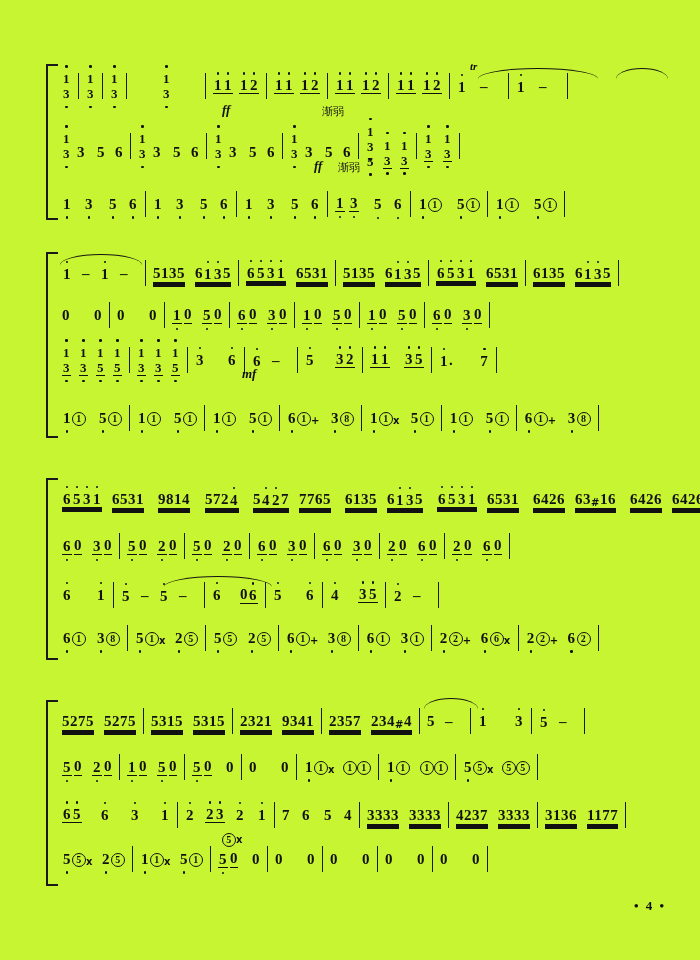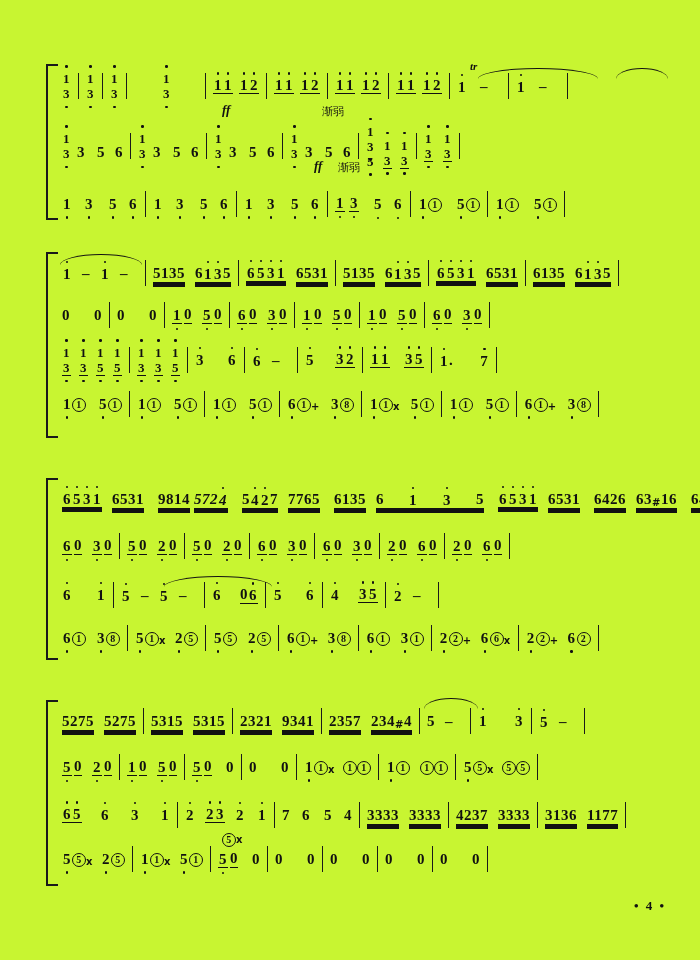--- a/index.html
+++ b/index.html
@@ -500,20 +500,23 @@
       </span>
       <span class="bar"></span>
       <span class="measure">
         <span class="note dot-above">1</span>
           <span>.</span>
         <span class="note dot-above" style="margin-left:26px;">7</span>
       </span>
       <span class="bar"></span>
     </div>
 
+    <div class="row" style="height:14px;">
+      <span class="dyn" style="position:absolute;left:196px;top:-18px;">mf</span>
+    </div>
 
     <div class="row" style="height:40px;">
       <span class="measure">
         <span class="note dot-below">1</span>
           <span class="circ">1</span>
         <span class="note dot-below" style="margin-left:12px;">5</span>
           <span class="circ">1</span>
       </span>
       <span class="bar"></span>
       <span class="measure">
@@ -570,27 +573,27 @@
     <div class="row" style="height:42px;">
       <span class="measure u2">
           <span class="note dot-above">6</span>
           <span class="note dot-above">5</span>
           <span class="note dot-above">3</span>
           <span class="note dot-above">1</span>
         </span>
       <span class="measure u2" style="margin-left:10px;">6531</span>
       <span class="bar"></span>
       <span class="measure u2">9814</span>
-      <span class="measure u2" style="margin-left:4px;font-style:italic;">572<span class="note dot-above">4</span></span>
+      <span class="measure u2" style="margin-left:15px;">572<span class="note dot-above">4</span></span>
       <span class="bar"></span>
       <span class="measure u2">5<span class="note dot-above">4</span><span class="note dot-above">2</span>7</span>
       <span class="measure u2" style="margin-left:10px;">7765</span>
       <span class="bar"></span>
       <span class="measure u2">6135</span>
-      <span class="measure u2" style="margin-left:10px;gap:24px;">6<span class="note dot-above">1</span><span class="note dot-above">3</span>5</span>
+      <span class="measure u2" style="margin-left:10px;">6<span class="note dot-above">1</span><span class="note dot-above">3</span>5</span>
       <span class="bar"></span>
       <span class="measure u2">
           <span class="note dot-above">6</span>
           <span class="note dot-above">5</span>
           <span class="note dot-above">3</span>
           <span class="note dot-above">1</span>
         </span>
       <span class="measure u2" style="margin-left:10px;">6531</span>
       <span class="bar"></span>
       <span class="measure u2">6426</span>

